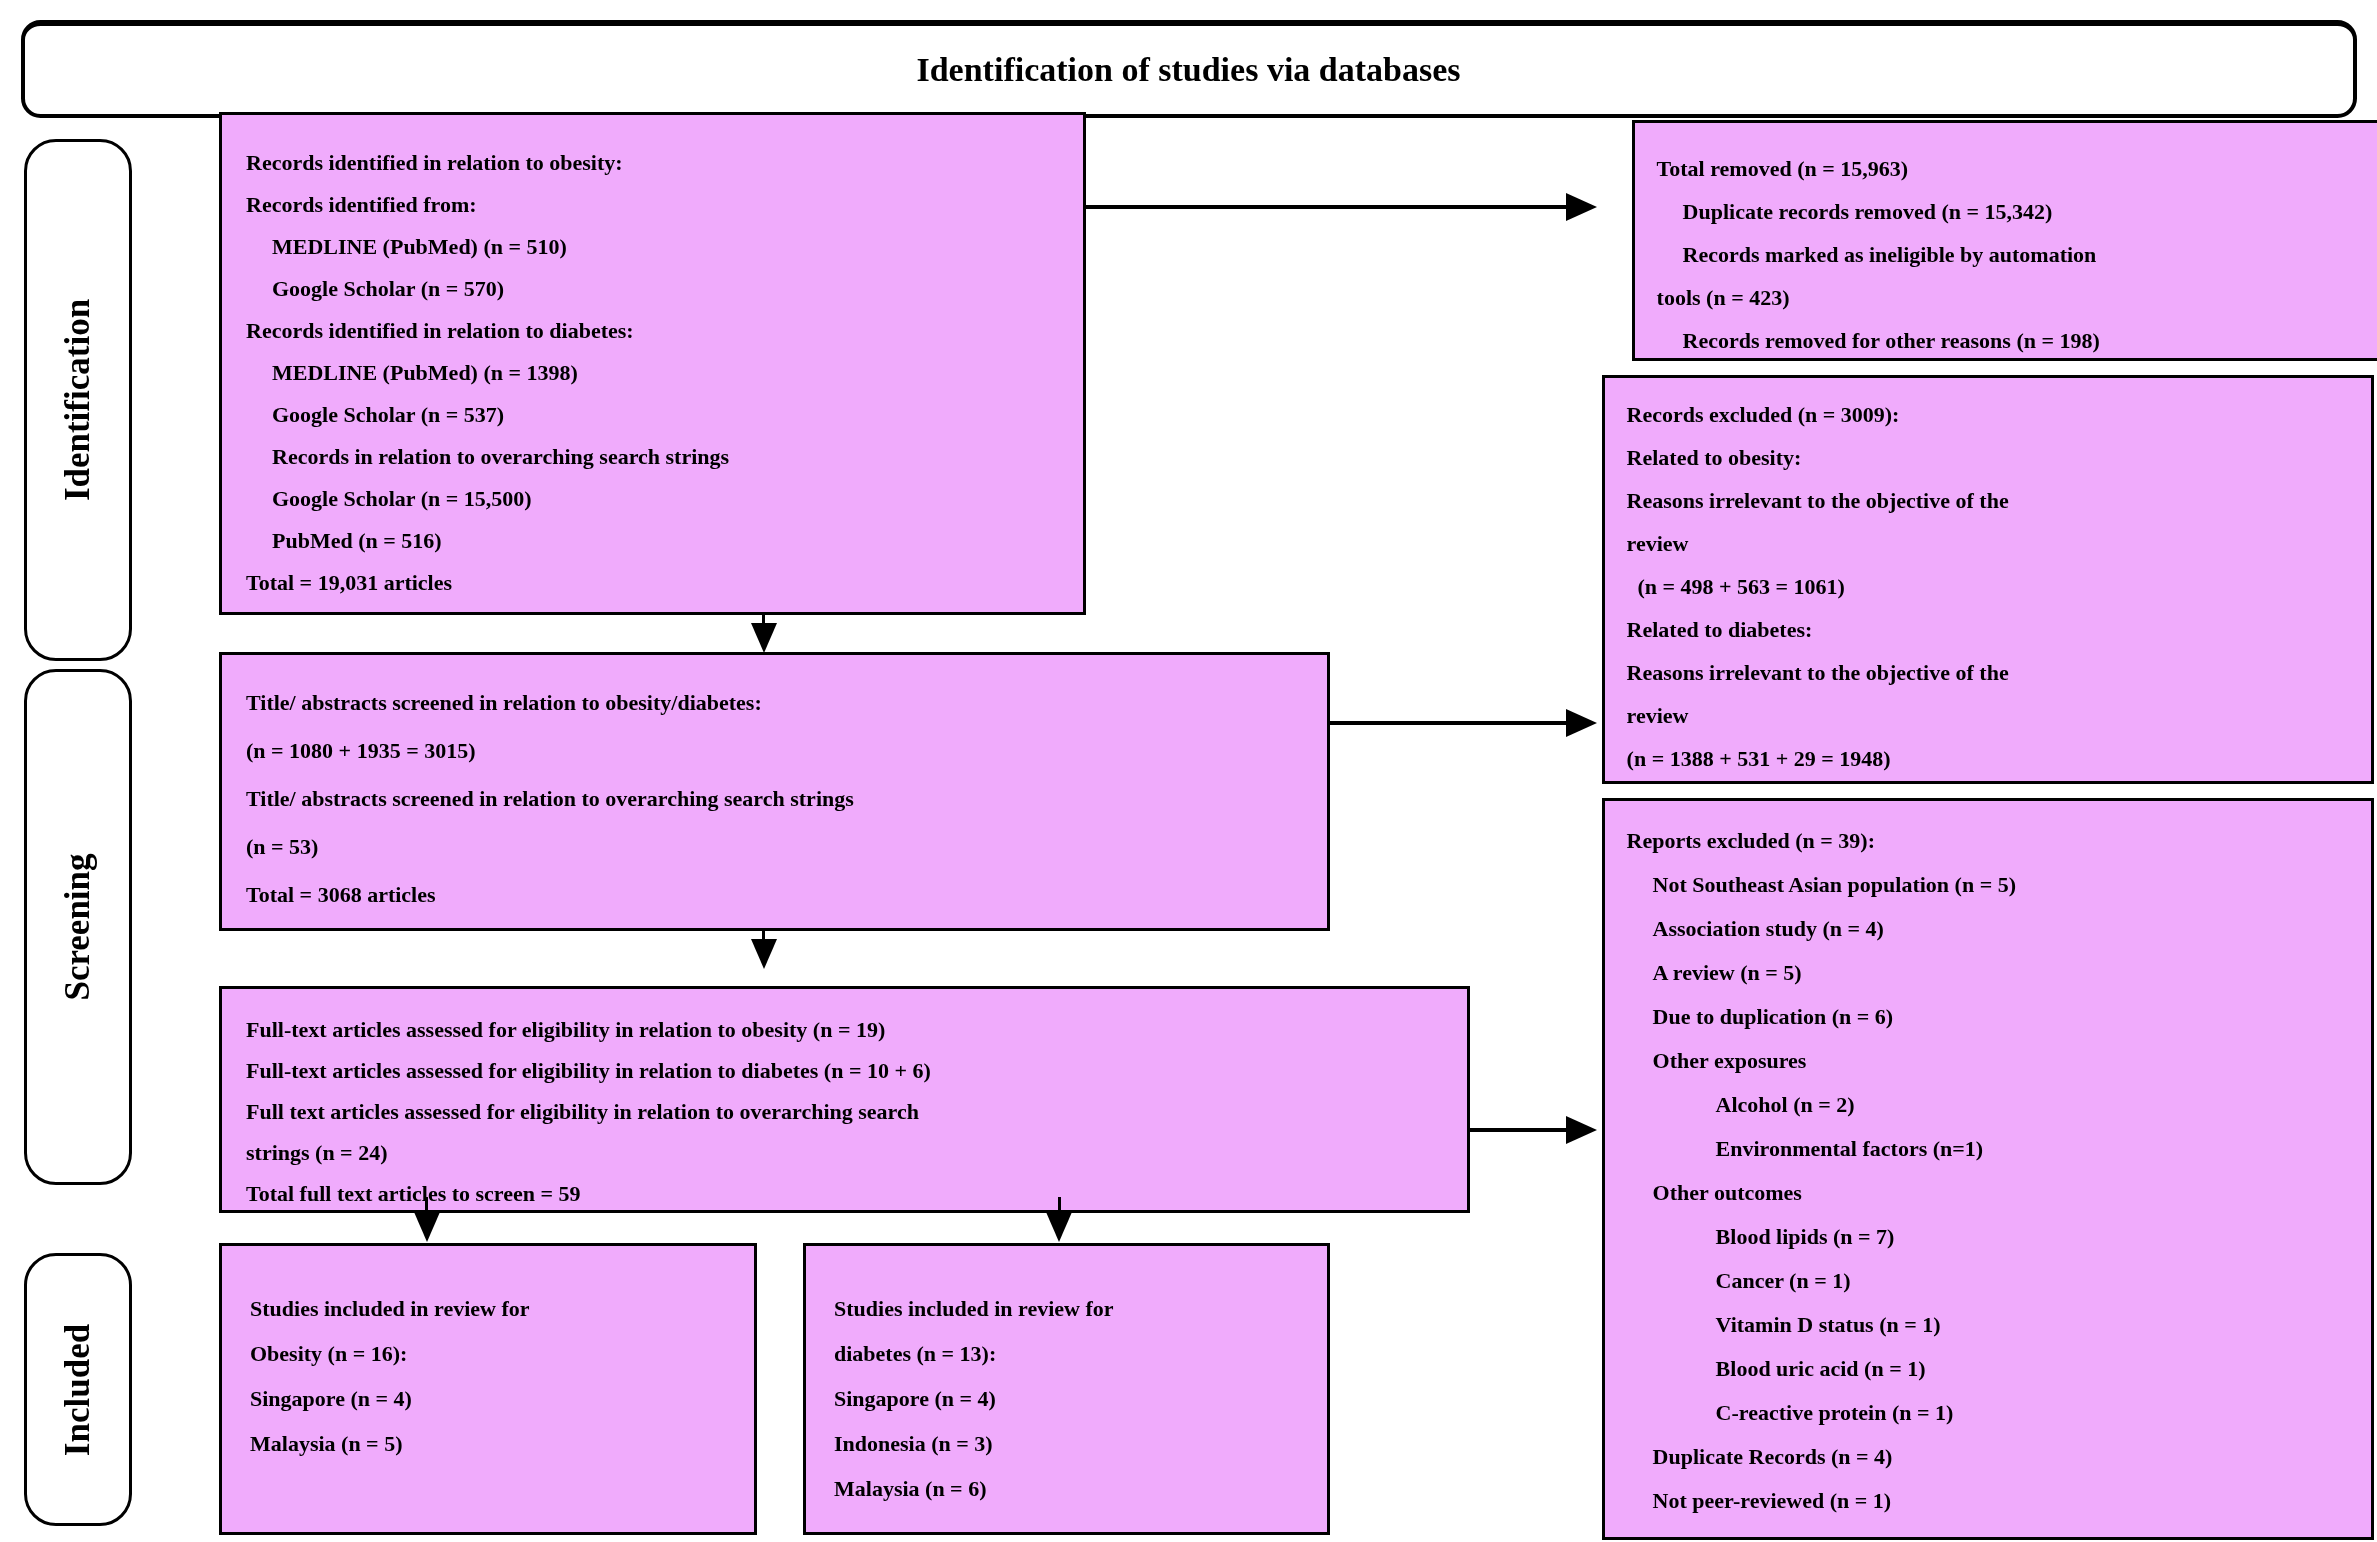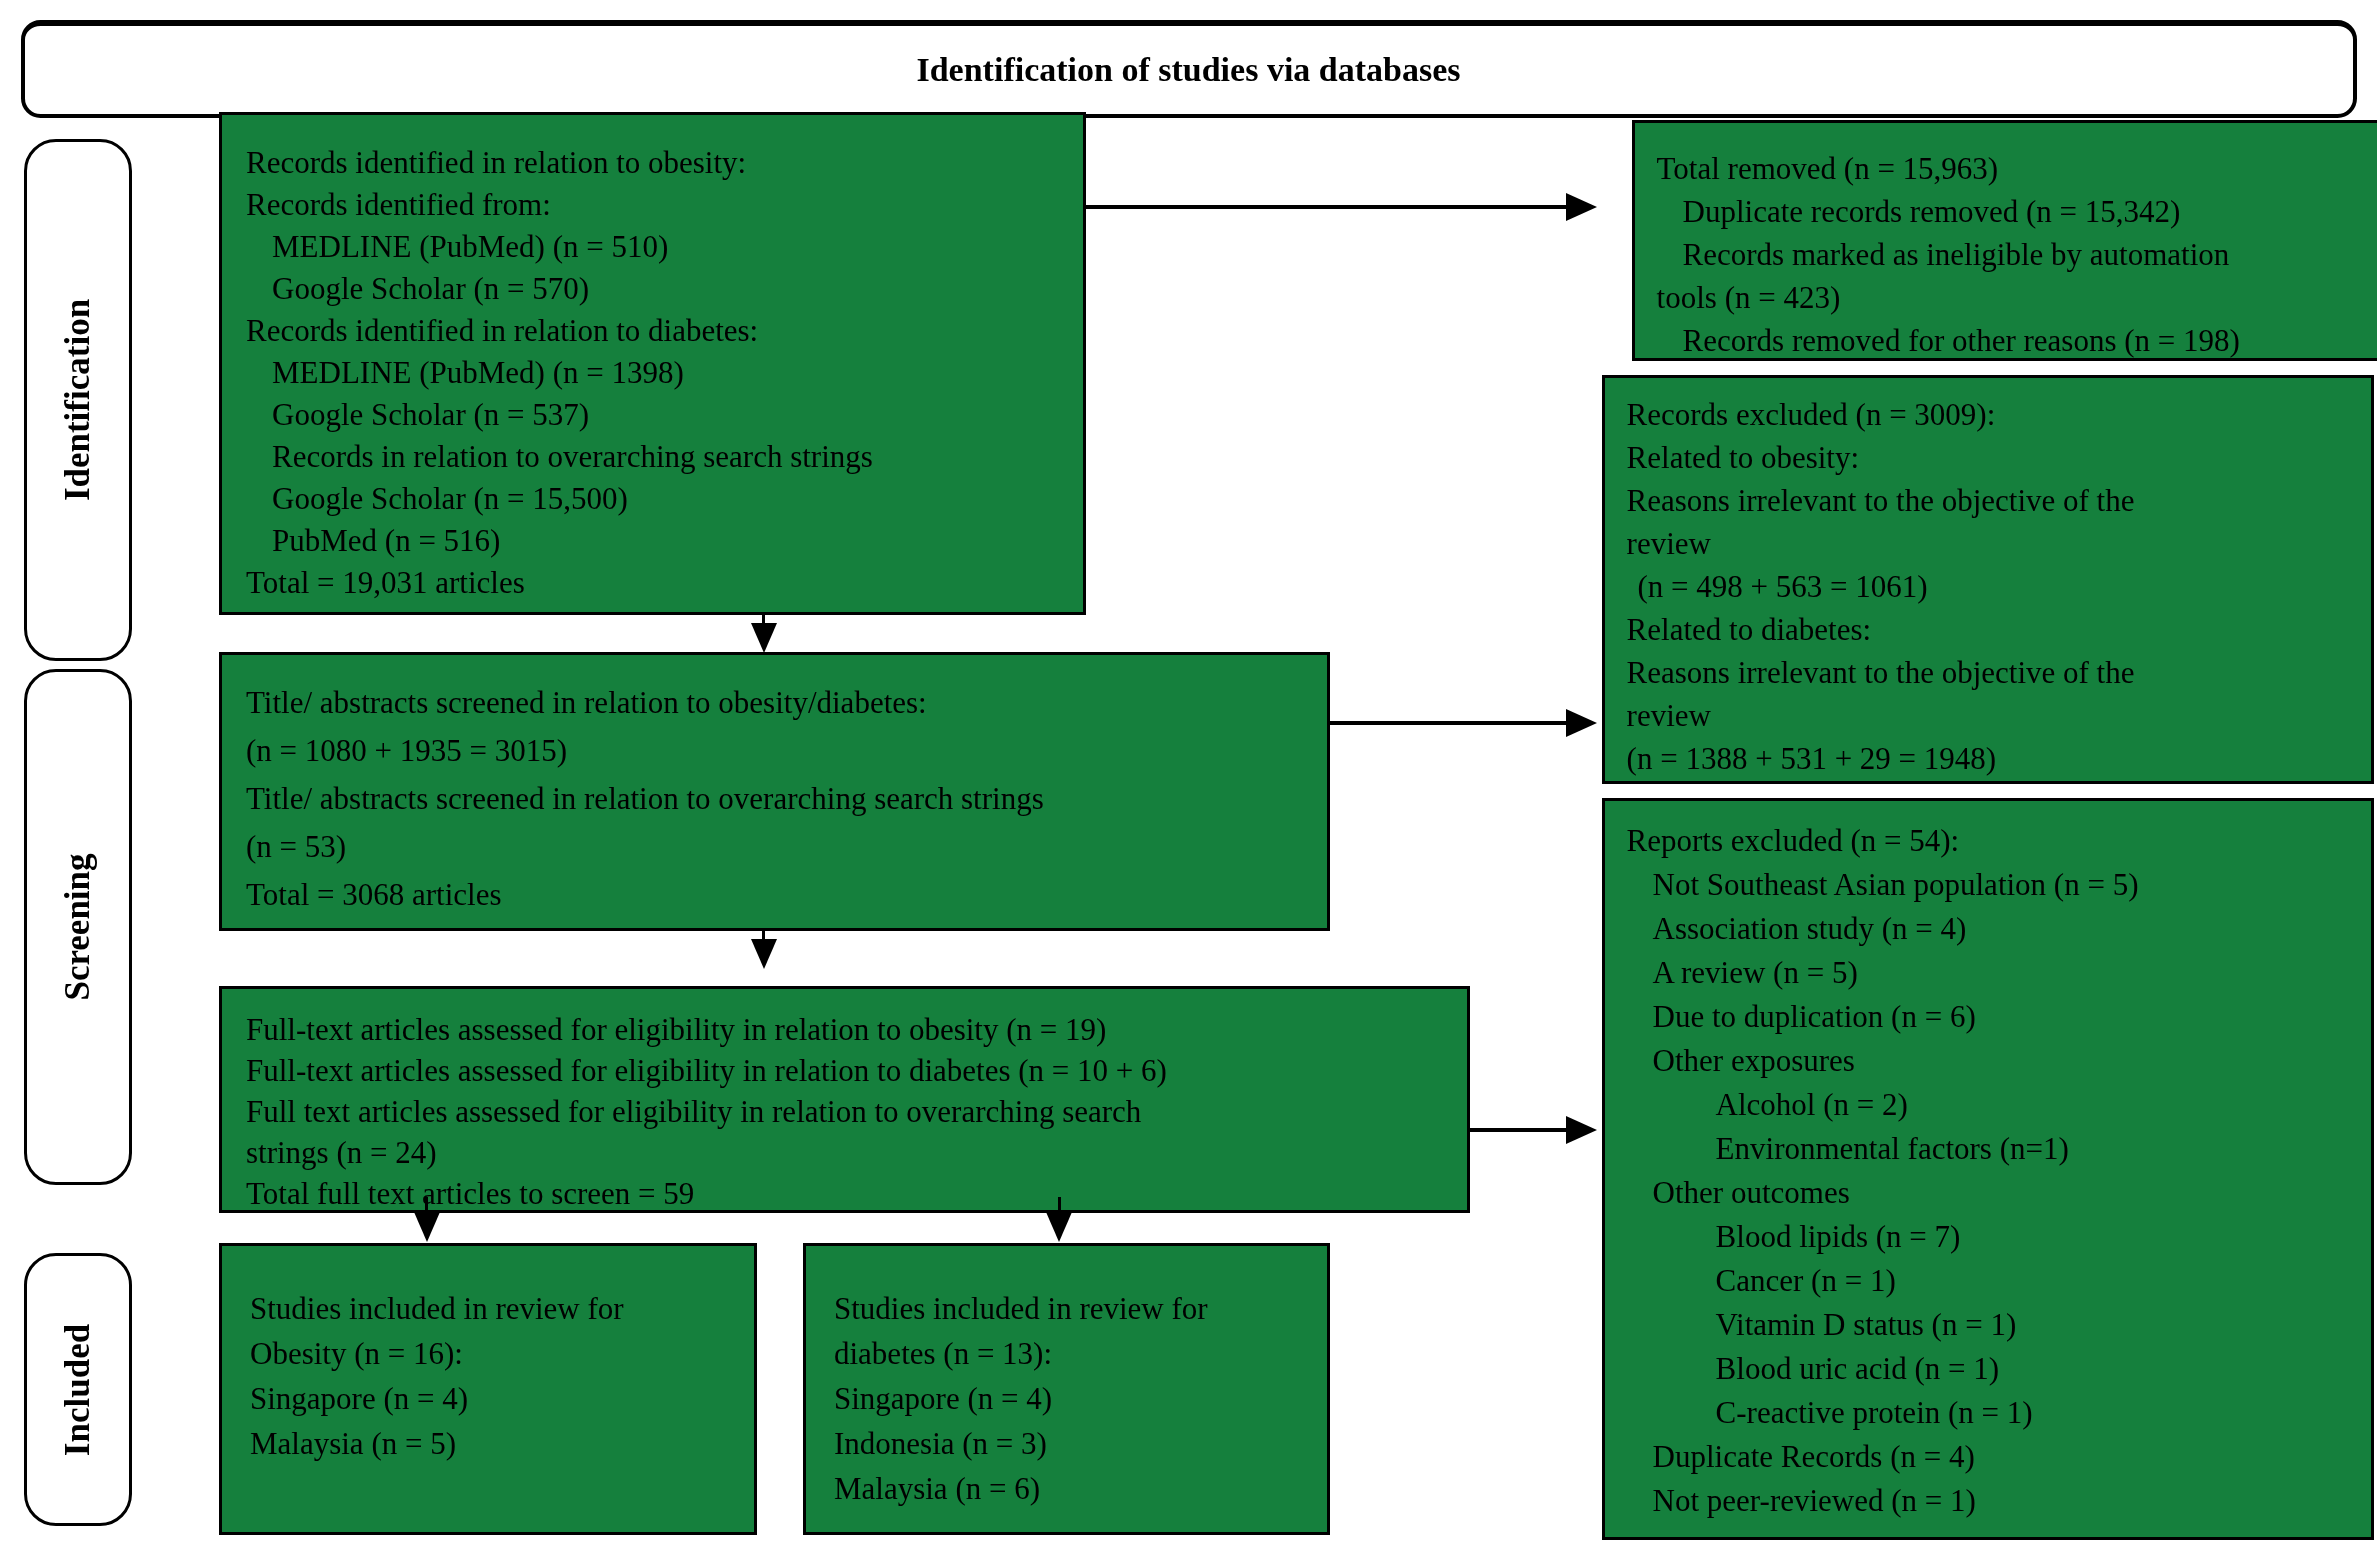--- a/index.html
+++ b/index.html
@@ -20,22 +20,22 @@
   .stage{
     position:absolute;border:3.8px solid #000;border-radius:32px;background:#fff;
     box-sizing:border-box;display:flex;align-items:center;justify-content:center;
   }
   #stage-identification{left:24px;top:139px;width:108px;height:522px;}
   #stage-screening{left:24px;top:669px;width:108px;height:516px;}
   #stage-included{left:24px;top:1253px;width:108px;height:273px;}
   .vtext{transform:rotate(-90deg);white-space:nowrap;font-weight:bold;font-size:35px;}
   
   .nbox{
-    position:absolute;border:3.2px solid #000;background:#15803d;box-sizing:border-box;
-    font-size:31px;color:#000;
+    position:absolute;border:3.2px solid #000;background:#f0abfc;box-sizing:border-box;
+    font-size:22px;color:#000;font-weight:bold;
   }
   .line{white-space:nowrap;}
   .ind-1{padding-left:26px;}
   .ind-2{padding-left:89px;}
   .ind-3{padding-left:10.8px;}
   #box-identified{left:219px;top:112px;width:867px;height:503px;padding:27px 8px 0 24px;line-height:42px;}
   #box-screened{left:219px;top:652px;width:1111px;height:279px;padding:24px 17px 0 24px;line-height:48px;}
   #box-fulltext{left:219px;top:970px;width:1251px;height:227px;padding:19.5px 8px 0 24px;line-height:41px;margin-top:16px;}
   #box-included-obesity{left:219px;top:1243px;width:538px;height:292px;padding:40px 8px 0 28px;line-height:45px;}
   #box-included-diabetes{left:803px;top:1243px;width:527px;height:292px;padding:40px 8px 0 28px;line-height:45px;}
@@ -123,21 +123,21 @@
       <div class="line ind-0">(n = 1388 + 531 + 29 = 1948)</div>
     </div>
   <div class="nbox" id="box-fulltext">
       <div class="line ind-0">Full-text articles assessed for eligibility in relation to obesity (n = 19)</div>
       <div class="line ind-0">Full-text articles assessed for eligibility in relation to diabetes (n = 10 + 6)</div>
       <div class="line ind-0">Full text articles assessed for eligibility in relation to overarching search</div>
       <div class="line ind-0">strings (n = 24)</div>
       <div class="line ind-0">Total full text articles to screen = 59</div>
     </div>
   <div class="nbox" id="box-reports-excluded">
-      <div class="line ind-0">Reports excluded (n = 54):</div>
+      <div class="line ind-0">Reports excluded (n = 39):</div>
       <div class="line ind-1">Not Southeast Asian population (n = 5)</div>
       <div class="line ind-1">Association study (n = 4)</div>
       <div class="line ind-1">A review (n = 5)</div>
       <div class="line ind-1">Due to duplication (n = 6)</div>
       <div class="line ind-1">Other exposures</div>
       <div class="line ind-2">Alcohol (n = 2)</div>
       <div class="line ind-2">Environmental factors (n=1)</div>
       <div class="line ind-1">Other outcomes</div>
       <div class="line ind-2">Blood lipids (n = 7)</div>
       <div class="line ind-2">Cancer (n = 1)</div>

